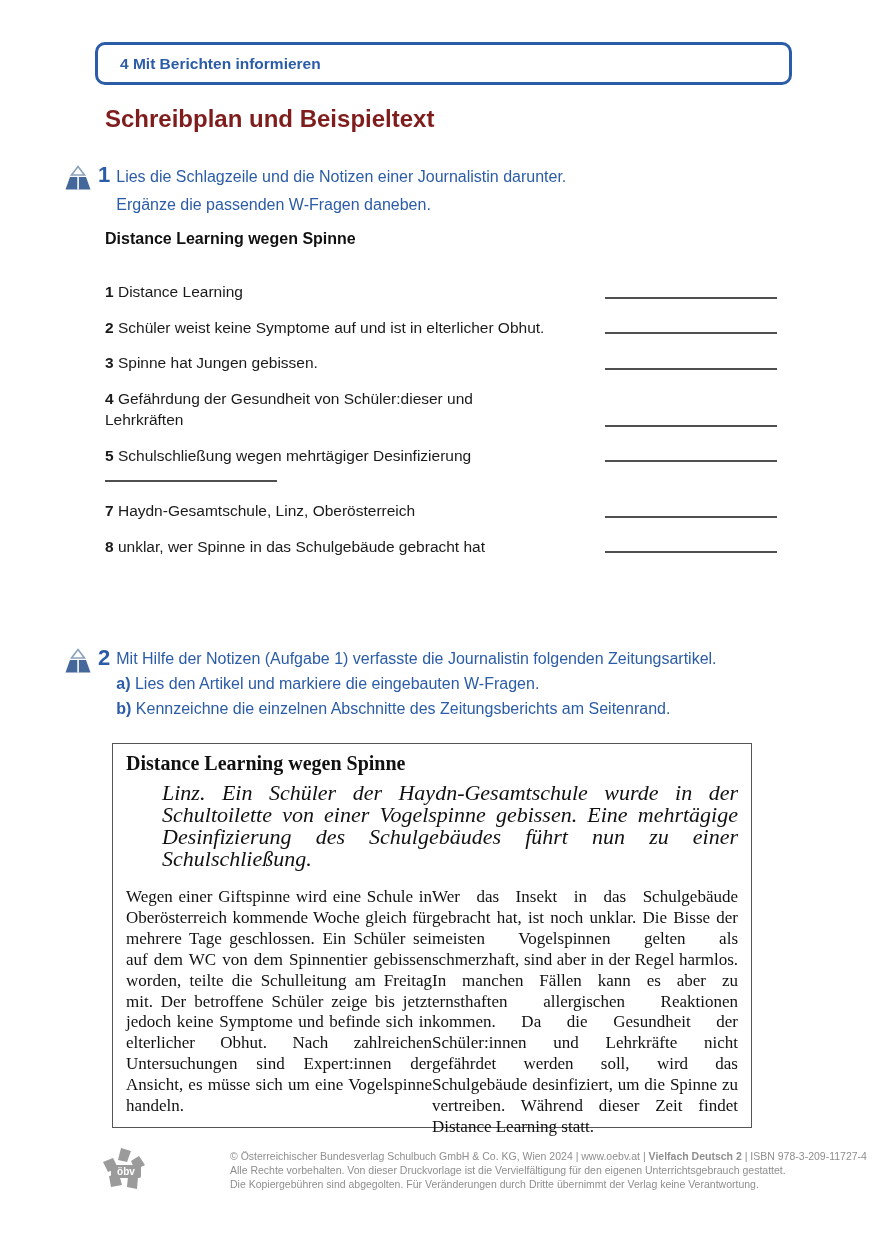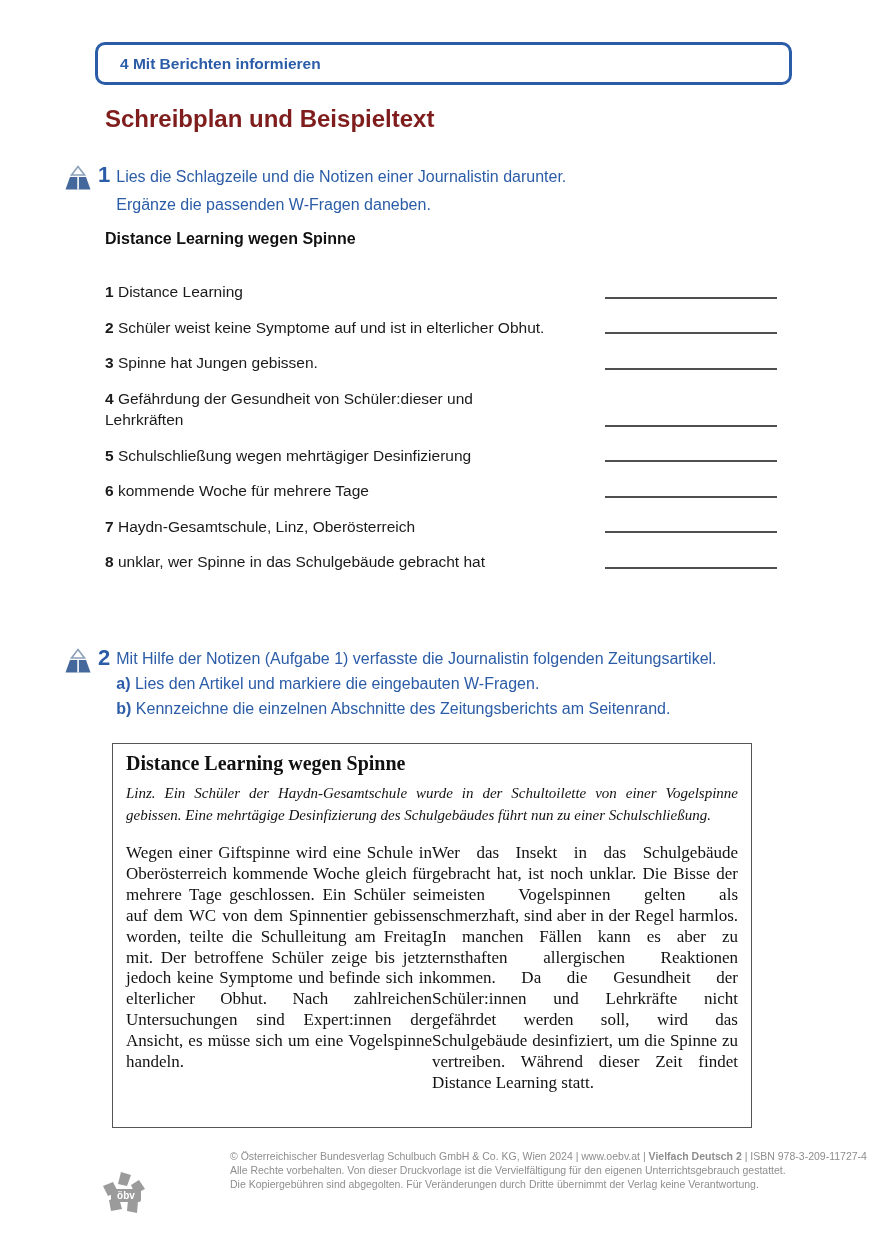--- a/index.html
+++ b/index.html
@@ -68,31 +68,31 @@
   .article-box {
     position:absolute; left:112px; top:743px;
     width:640px; height:385px;
     border:1.5px solid #555;
     padding:8px 13px 10px 13px;
     font-family:"Liberation Serif", serif;
     color:#111;
   }
   .article-title { font-size:20px; font-weight:bold; margin-bottom:7px; }
   .article-lead {
-    font-style:italic; font-size:15px; line-height:22px;
-    text-align:justify; margin-bottom:17px;
+    font-style:italic; font-size:22px; line-height:22px;
+    text-align:justify; margin-bottom:17px;margin-left:36px;
   }
   .article-columns { display:flex; }
   .article-col {
     flex:1 1 0;
     font-size:17px; line-height:20.9px; text-align:justify;
   }
 
   
-  .footer-logo { position:absolute; left:101px; top:1172px; }
+  .footer-logo { position:absolute; left:101px; top:1148px; }
   .footer-text {
     position:absolute; left:230px; top:1149px;
     font-size:10.5px; line-height:14px; color:#8e8e8e;
   }
   .footer-text .fbold { font-weight:bold; }
 </style>
 </head>
 <body>
 
 <div class="page">
@@ -141,21 +141,20 @@
       <div class="note-text"><b>4</b> <span>Gefährdung der Gesundheit von Schüler:dieser und Lehrkräften</span></div>
       <div class="answer-line"></div>
     </div>
 
     <div class="note-row">
       <div class="note-text"><b>5</b> <span>Schulschließung wegen mehrtägiger Desinfizierung</span></div>
       <div class="answer-line"></div>
     </div>
 
     <div class="note-row">
-      <div class="note-text"><b>6</b> <span>kommende Woche für mehrere Tage</span></div>
       <div class="answer-line"></div>
     </div>
 
     <div class="note-row">
       <div class="note-text"><b>7</b> <span>Haydn-Gesamtschule, Linz, Oberösterreich</span></div>
       <div class="answer-line"></div>
     </div>
 
     <div class="note-row">
       <div class="note-text"><b>8</b> <span>unklar, wer Spinne in das Schulgebäude gebracht hat</span></div>

